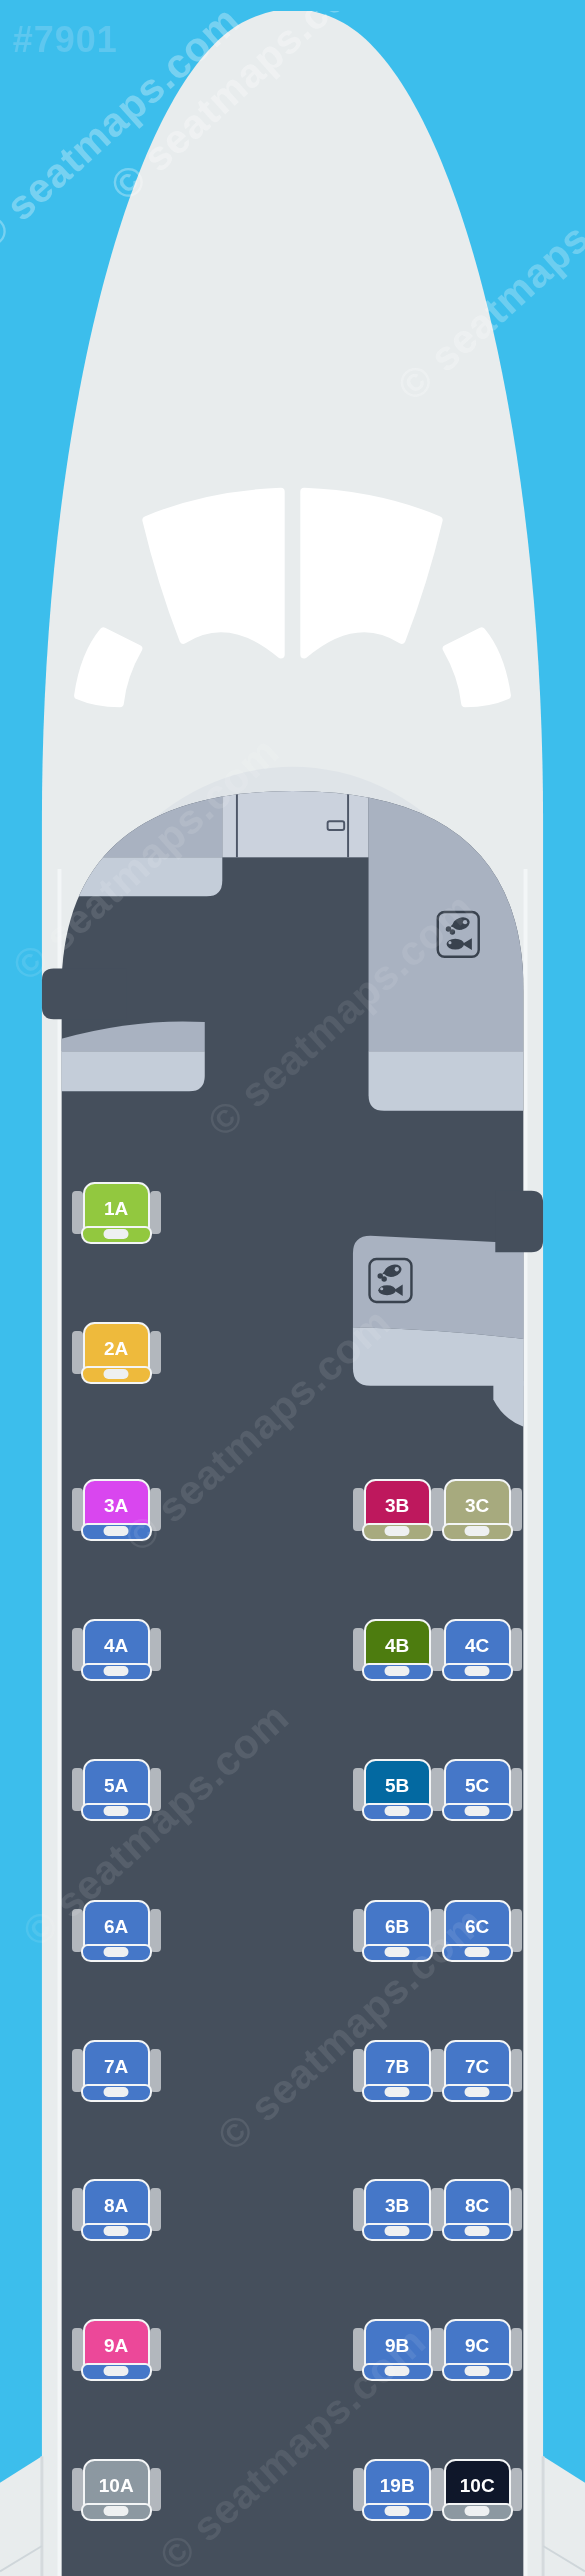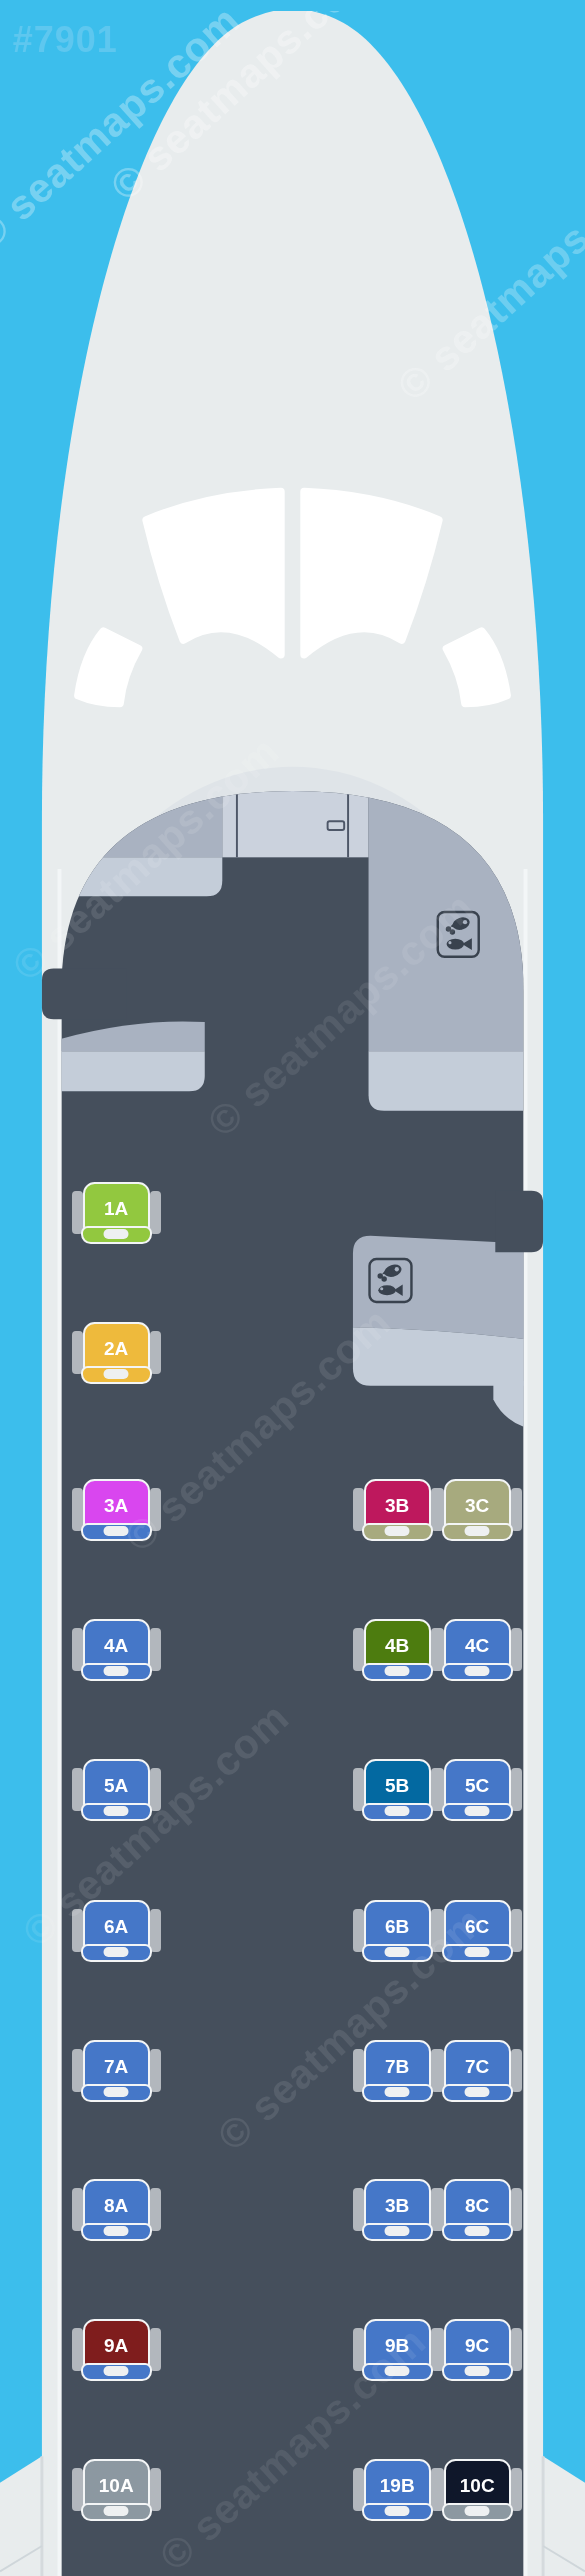--- a/index.html
+++ b/index.html
@@ -344,21 +344,21 @@
         <div class="back" style="background:#4577c8">
           <span class="label">8C</span>
         </div>
         <div class="cushion" style="background:#4577c8">
           <span class="buckle"></span>
         </div>
       </div>
       <div class="seat" style="left: 72px; top: 2308px;">
         <span class="arm left"></span>
         <span class="arm right"></span>
-        <div class="back" style="background:#7f1d1d">
+        <div class="back" style="background:#ec4899">
           <span class="label">9A</span>
         </div>
         <div class="cushion" style="background:#4577c8">
           <span class="buckle"></span>
         </div>
       </div>
       <div class="seat" style="left: 353px; top: 2308px;">
         <span class="arm left"></span>
         <span class="arm right"></span>
         <div class="back" style="background:#4577c8">

